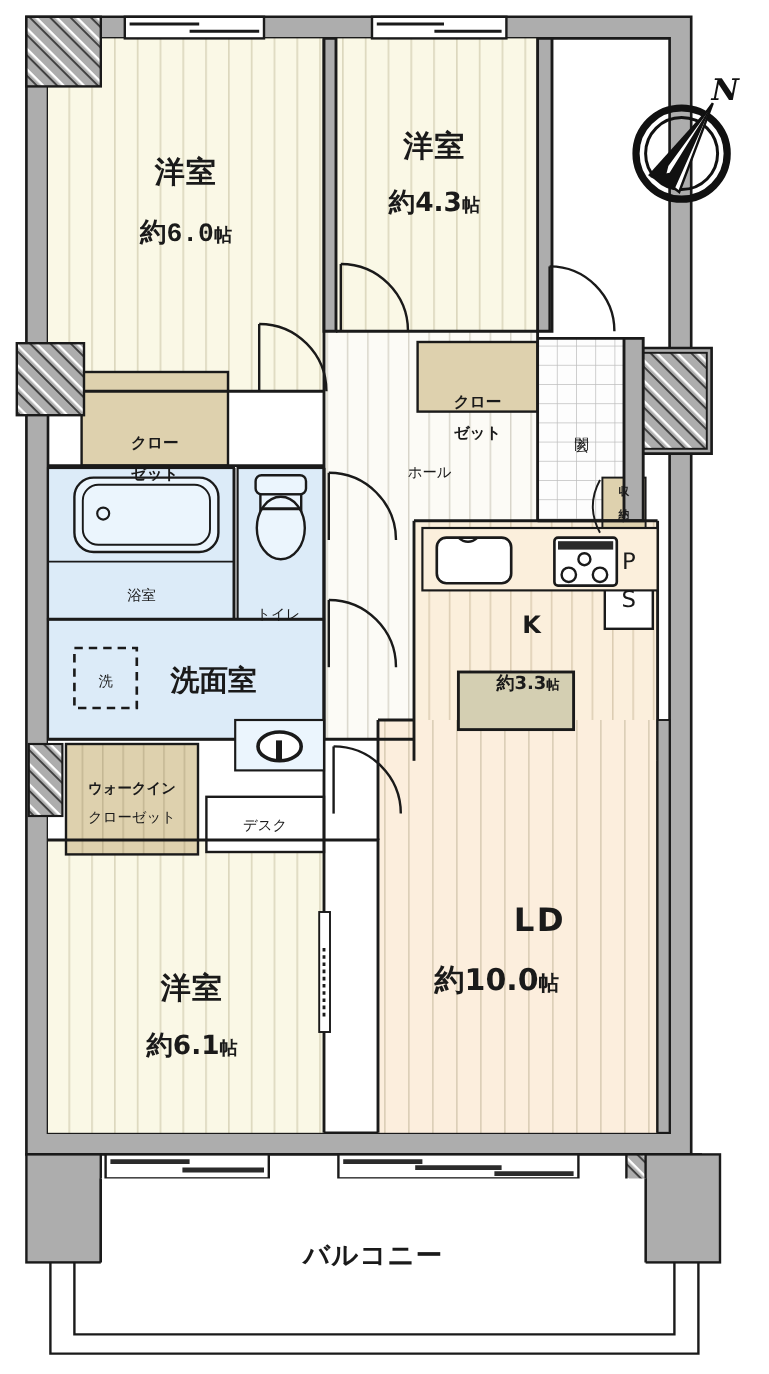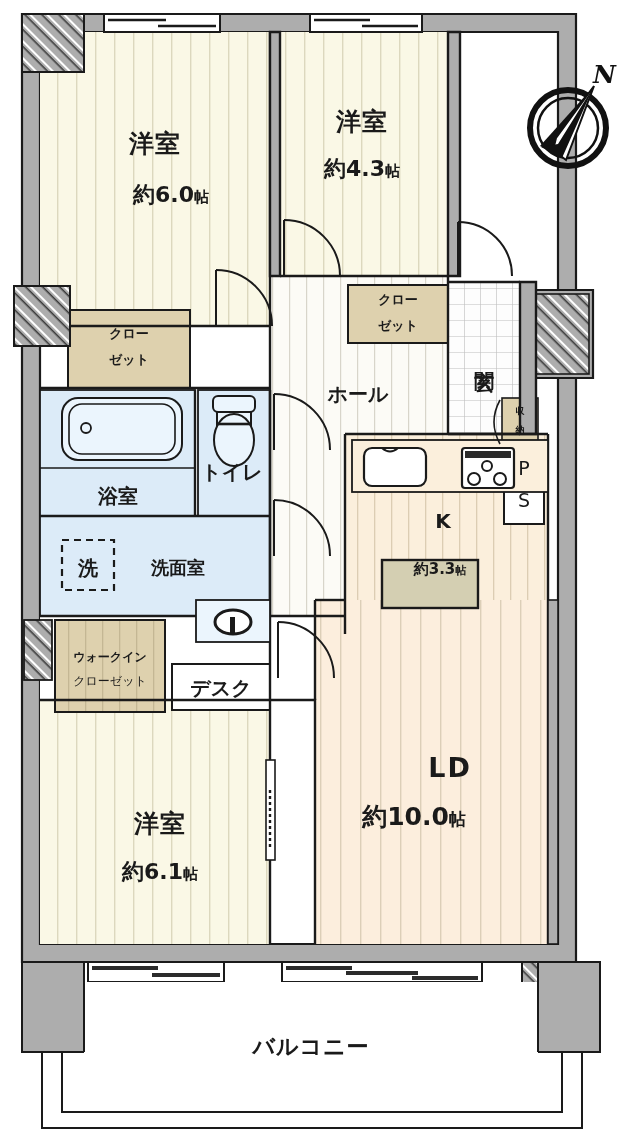--- a/index.html
+++ b/index.html
@@ -5,32 +5,32 @@
 <style>
   html,body{margin:0;padding:0;background:#ffffff;}
   body{font-family:"Liberation Sans","DejaVu Sans",sans-serif;}
   #plan{position:relative;width:641px;height:1145px;background:#ffffff;overflow:hidden;}
   #plan svg{position:absolute;left:0;top:0;}
   .lbl{position:absolute;color:#1a1a1a;white-space:nowrap;line-height:1.05;
        text-align:center;font-family:"DejaVu Sans","Liberation Sans",sans-serif;}
   .room-name{font-size:25px;font-weight:700;letter-spacing:1px;}
   .room-size{font-size:22px;font-weight:700;letter-spacing:0px;}
   .room-size .u{font-size:15px;font-weight:700;}
-  .small-name{font-size:20px;font-weight:700;letter-spacing:0px;}
-  .tiny-name{font-size:13px;font-weight:700;}
+  .small-name{font-size:12px;font-weight:400;letter-spacing:0px;}
+  .tiny-name{font-size:13px;font-weight:700;margin-top:36px;}
   .micro-name{font-size:9px;font-weight:700;line-height:1.0;}
   .ps-name{font-size:19px;font-weight:500;line-height:0.95;letter-spacing:0;}
   .k-name{font-size:20px;font-weight:700;}
   .k-size{font-size:15px;font-weight:700;margin-top:20px;}
   .k-size .u{font-size:11px;}
   .ld-name{font-size:27px;font-weight:700;letter-spacing:2px;}
   .ld-size{font-size:25px;font-weight:700;}
   .ld-size .u{font-size:17px;}
   .bal-name{font-size:22px;font-weight:700;letter-spacing:1px;}
-  .wash-name{font-size:18px;font-weight:700;text-align:center;}
+  .wash-name{font-size:24px;font-weight:700;text-align:center;}
   .compass-n{position:absolute;font-family:"DejaVu Serif","Liberation Serif",serif;
              font-style:italic;font-weight:700;font-size:25px;color:#111;}
   .ctr{transform:translate(-50%,-50%);}
 </style>
 </head>
 <body>
 
 <div id="plan">
 
 <svg width="641" height="1145" viewBox="0 0 641 1145">
@@ -293,21 +293,21 @@
   <g>
     <circle cx="568" cy="128" r="38" fill="none" stroke="#111" stroke-width="6"></circle>
     <circle cx="568" cy="128" r="30" fill="none" stroke="#111" stroke-width="2.5"></circle>
     <path d="M594 86 L560 156 L540 146 Z" fill="#111"></path>
     <path d="M594 86 L566 160 L553 150 L556 138 Z" fill="#FFFFFF" stroke="#111" stroke-width="2"></path>
     <path d="M594 86 L562 158 L541 147 L558 144 Z" fill="#111"></path>
   </g>
 </svg>
 
 <div class="lbl room-name ctr" style="left:155px;top:144px;">洋室</div>
-<div class="lbl room-size ctr" style="left:171px;top:195px;">
+<div class="lbl room-size ctr" style="left:155px;top:195px;font-family:Liberation Mono, monospace;">
   <span>約6.0</span><span class="u">帖</span>
 </div>
 
 <div class="lbl room-name ctr" style="left:362px;top:122px;">洋室</div>
 <div class="lbl room-size ctr" style="left:362px;top:169px;">
   <span>約4.3</span><span class="u">帖</span>
 </div>
 
 <div class="lbl room-name ctr" style="left:160px;top:824px;">洋室</div>
 <div class="lbl room-size ctr" style="left:160px;top:872px;">
@@ -325,21 +325,21 @@
 </div>
 
 <div class="lbl small-name ctr" style="left:358px;top:394px;">ホール</div>
 
 <div class="lbl small-name ctr" style="left:484px;top:355px;line-height:1.28;">
   <div style="writing-mode:vertical-rl;">玄関</div>
 </div>
 
 <div class="lbl small-name ctr" style="left:118px;top:460px;margin-top:36px;">浴室</div>
 
-<div class="lbl small-name ctr" style="left:232px;top:472px;">トイレ</div>
+<div class="lbl small-name ctr" style="left:232px;top:512px;">トイレ</div>
 
 <div class="lbl wash-name ctr" style="left:178px;top:568px;">洗面室</div>
 
 <div class="lbl small-name ctr" style="left:88px;top:568px;">洗</div>
 
 <div class="lbl tiny-name ctr" style="left:129px;top:334px;">クロー</div>
 <div class="lbl tiny-name ctr" style="left:129px;top:360px;">ゼット</div>
 
 <div class="lbl tiny-name ctr" style="left:398px;top:300px;">クロー</div>
 <div class="lbl tiny-name ctr" style="left:398px;top:326px;">ゼット</div>

